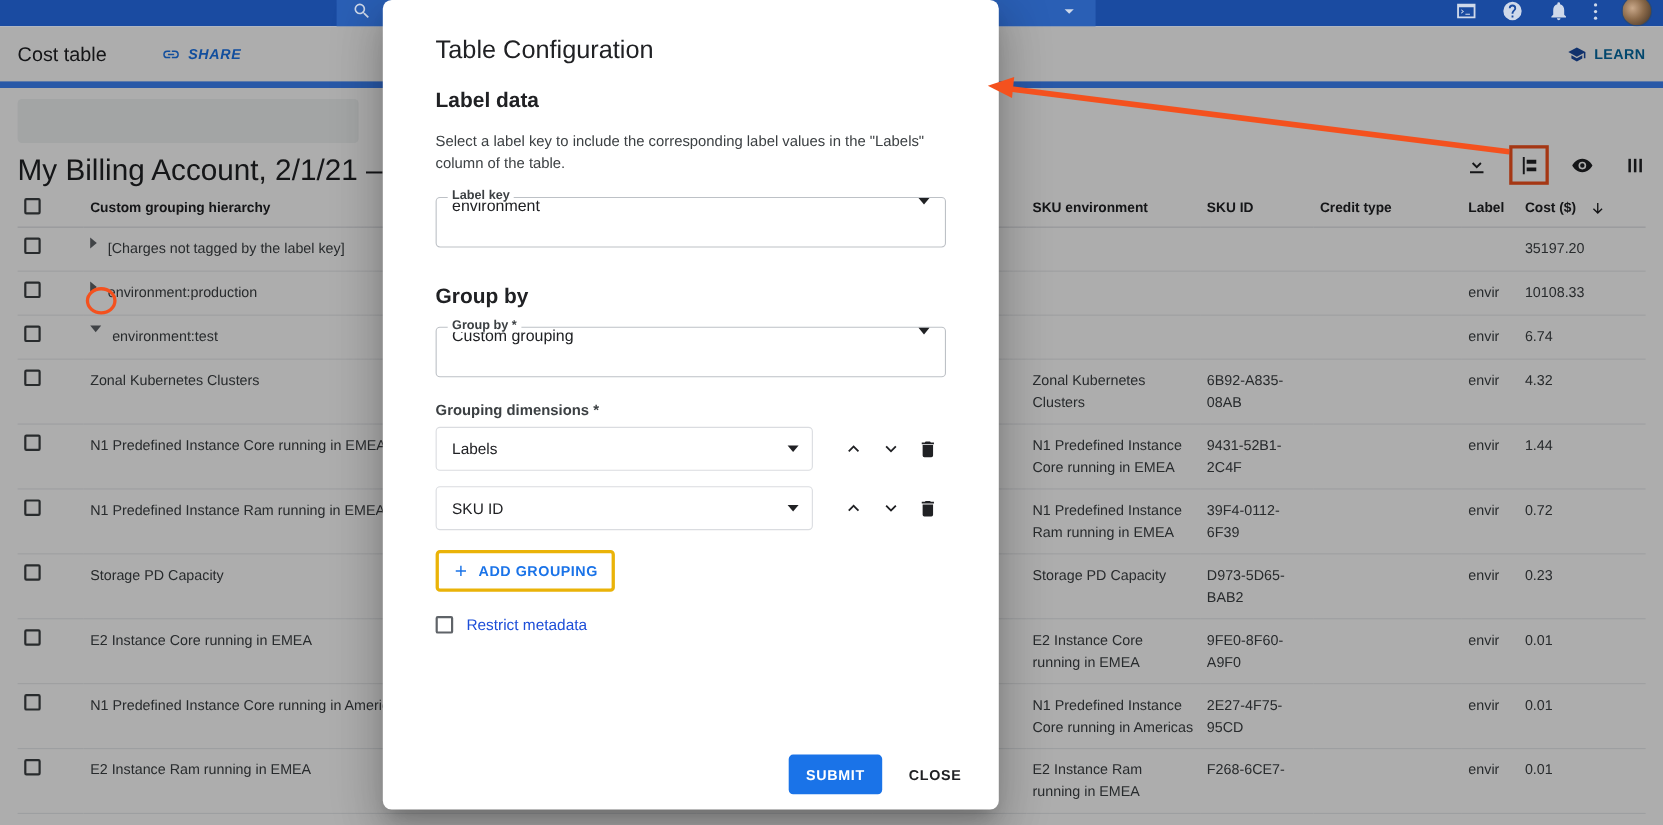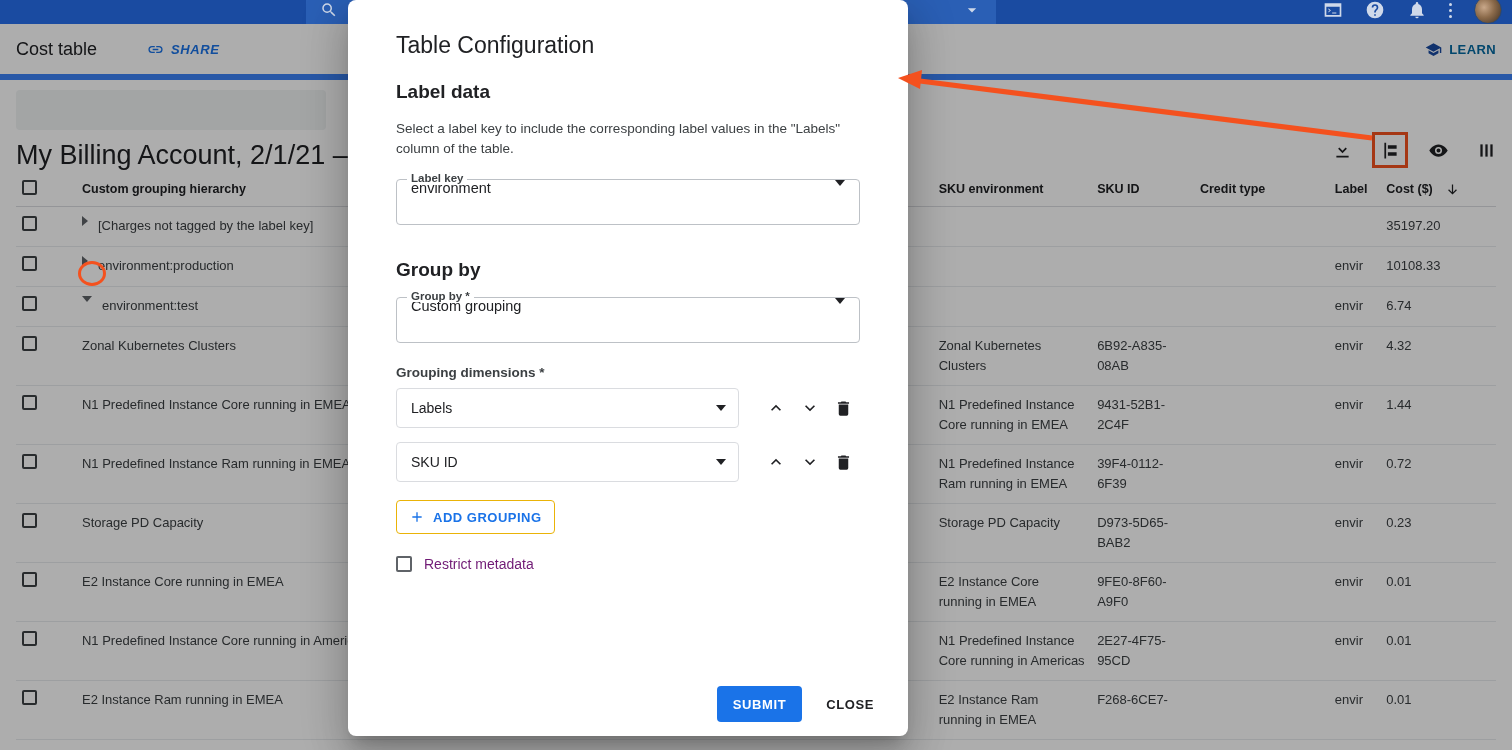--- a/index.html
+++ b/index.html
@@ -131,26 +131,26 @@
     position:relative; width:404px; height:40px; border:1px solid #dadce0; border-radius:4px;
     display:flex; align-items:center; padding:0 14px; box-sizing:border-box;
     font-size:14px; color:#202124;
   }
   .dimsel .caret { right:12px; }
   .rowbtn { width:40px; height:40px; display:flex; align-items:center; justify-content:center; }
   .rowbtn.first { margin-left:20px; }
 
   .add-grouping {
     display:inline-flex; align-items:center; gap:8px; height:32px; padding:0 12px;
-    border:1px solid #eab308; border-radius:4px; background:#fff;
+    border:3px solid #eab308; border-radius:4px; background:#fff;
     color:#1a73e8; font-size:13px; font-weight:600; letter-spacing:.5px; margin-top:4px;
   }
   .restrict { display:flex; align-items:center; gap:12px; margin-top:22px; }
   .restrict .box { width:16px;height:16px;border:2px solid #5f6368;border-radius:2px;box-sizing:border-box; }
-  .restrict span.t { font-size:14px; color:#701a75; }
+  .restrict span.t { font-size:14px; color:#1d4ed8; }
 
   .dlg-actions { position:absolute; right:24px; bottom:14px; display:flex; align-items:flex-start; gap:14px; }
   .btn-submit {
     background:#1a73e8; color:#fff; border:none; border-radius:4px;
     height:36px; padding:0 16px; font-size:13px; font-weight:700; letter-spacing:.6px;
     font-family:"Liberation Sans", sans-serif;
   }
   .btn-close {
     background:transparent; border:none; color:#202124; font-size:13px; font-weight:700; letter-spacing:.6px;
     padding:0 10px; height:36px; font-family:"Liberation Sans", sans-serif;

